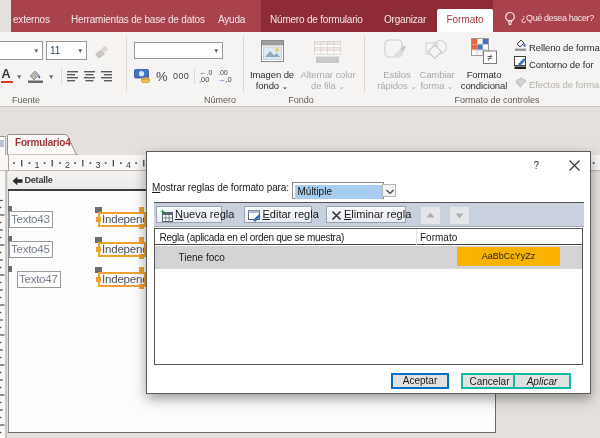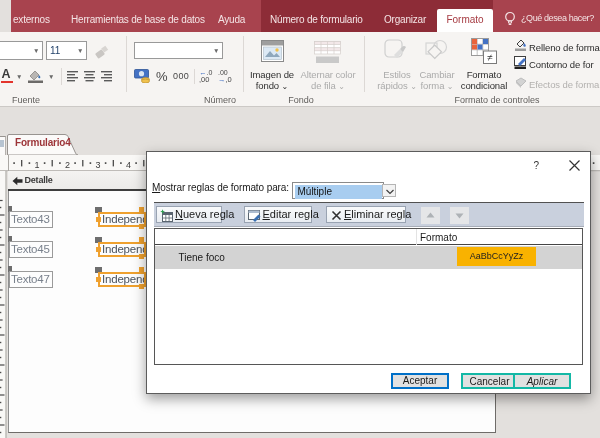--- a/index.html
+++ b/index.html
@@ -31,21 +31,21 @@
 .ohandle { position:absolute; width:5px; height:5px; background:#efa12f; }
 
 #dlg { position:absolute; left:146px; top:151px; width:445px; height:243px; background:#fff; border:1px solid #5c5c5c; box-shadow:0 5px 12px rgba(0,0,0,0.38); font-size:10px; color:#1a1a1a; }
 #dlg .lbl { position:absolute; white-space:nowrap; }
 #toolband { position:absolute; left:7px; top:50px; width:430px; height:25px; background:#c9d0dd; border-top:1px solid #515151; border-bottom:1px solid #a7adb8; }
 .tbtn { position:absolute; top:3px; height:17px; background:linear-gradient(#fafbfc,#e9edf2); border:1px solid #99a3b2; font-size:11px; color:#1a1a1a; line-height:15px; white-space:nowrap; }
 .abtn { position:absolute; top:3.5px; width:19px; height:17.5px; background:#e5e6e8; }
 #list { position:absolute; left:7px; top:76px; width:429px; height:137px; background:#fff; border:1px solid #565656; }
 #lhead { position:absolute; left:0; top:0; width:427px; height:16px; border-bottom:1px solid #454545; }
 #selrow { position:absolute; left:0; top:17px; width:427px; height:23px; background:#d3d3d3; }
-#swatch { position:absolute; left:302px; top:0.5px; width:79px; height:19.5px; background:#f9b200; text-align:center; line-height:19px; color:#1f1f1f; font-size:9px; }
+#swatch { position:absolute; left:302px; top:0.5px; width:103px; height:19.5px; background:#f9b200; text-align:center; line-height:19px; color:#1f1f1f; font-size:9px; }
 .fbtn { position:absolute; top:220.5px; width:58px; height:16px; background:#e1e1e1; border:2px solid #14b8a6; font-size:10px; text-align:center; line-height:14px; color:#1a1a1a; }
 u.m { text-decoration:underline; text-underline-offset:1px; }
 .rnum { font-size:9px; fill:#3c3c3c; text-anchor:middle; font-family:"Liberation Sans",sans-serif; }
 </style></head>
 <body>
 <div id="app">
 
 <div id="tabbar">
   <div id="ctx"></div>
   <div class="rtab" style="left:2px;">externos</div>
@@ -338,21 +338,21 @@
 
   <div class="mhandle" style="left:7.5px;top:128.5px;width:4px;height:6.5px;"></div>
   <div class="lblbox" style="top:134px;">Texto45</div>
   <div class="mhandle" style="left:95px;top:129.5px;width:6.5px;height:6.5px;"></div>
   <div class="txtbox" style="top:134.5px;">Independ</div>
   <div class="ohandle" style="left:96px;top:139.5px;"></div>
   <div class="ohandle" style="left:139px;top:129.8px;"></div>
   <div class="ohandle" style="left:139px;top:147.3px;"></div>
 
   <div class="mhandle" style="left:7.5px;top:158.5px;width:4px;height:6.5px;"></div>
-  <div class="lblbox" style="top:164px;">Texto47</div>
+  <div class="lblbox" style="top:164px;margin-left:8px;">Texto47</div>
   <div class="mhandle" style="left:95px;top:159.5px;width:6.5px;height:6.5px;"></div>
   <div class="txtbox" style="top:164.5px;">Independ</div>
   <div class="ohandle" style="left:96px;top:169.5px;"></div>
   <div class="ohandle" style="left:139px;top:159.8px;"></div>
   <div class="ohandle" style="left:139px;top:177.3px;"></div>
 </div>
 
 <div id="dlg">
   <div class="lbl" style="left:386.5px;top:8px;color:#333;font-size:10px;">?</div>
   <svg class="abs" style="left:420.5px;top:6.5px;" width="13" height="13" viewBox="0 0 13 13">
@@ -393,20 +393,21 @@
     </div>
     <div class="abtn" style="left:267px;"><svg width="19" height="17">
             <path d="M5.5 10.5 L9.5 5.5 L13.5 10.5 Z" fill="#aeb2b6"></path>
           </svg></div>
     <div class="abtn" style="left:295.5px;"><svg width="19" height="17">
             <path d="M5.5 6.5 L13.5 6.5 L9.5 11.5 Z" fill="#aeb2b6"></path>
           </svg></div>
   </div>
   <div id="list">
     <div id="lhead">
+      <div class="lbl" style="left:4.5px;top:2.5px;letter-spacing:-0.3px;">Regla (aplicada en el orden que se muestra)</div>
       <div class="abs" style="left:261px;top:0;width:1px;height:16px;background:#e3e3e3;"></div>
       <div class="lbl" style="left:265px;top:2.5px;">Formato</div>
     </div>
     <div id="selrow">
       <div class="lbl" style="left:23.5px;top:6px;">Tiene foco</div>
       <div id="swatch">AaBbCcYyZz</div>
     </div>
   </div>
   <div class="fbtn" style="left:244px;border:2px solid #0070c8;line-height:12px;">Aceptar</div>
   <div class="fbtn" style="left:313.5px;">Cancelar</div>

